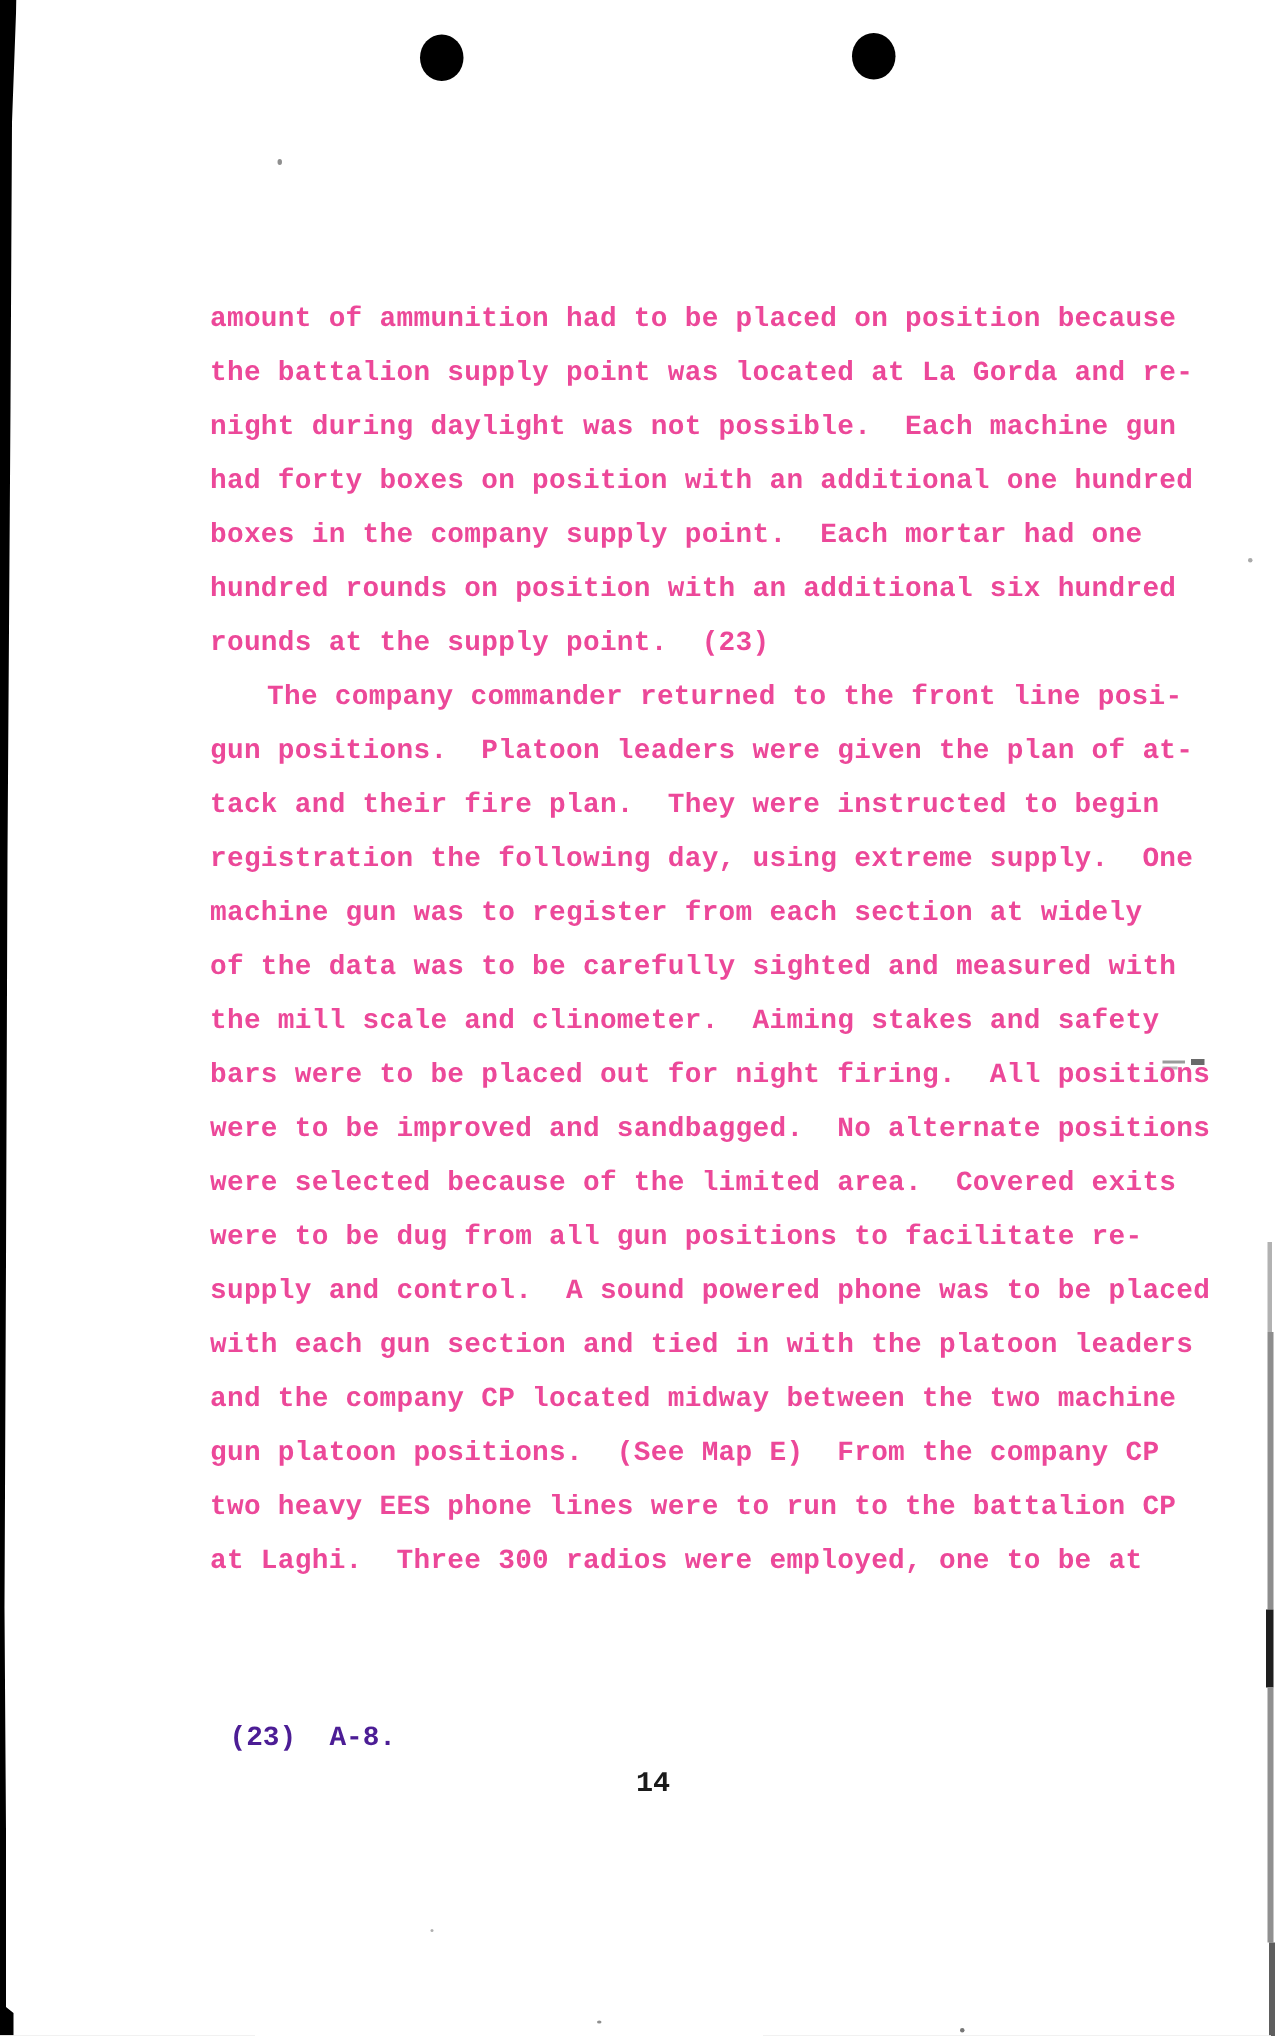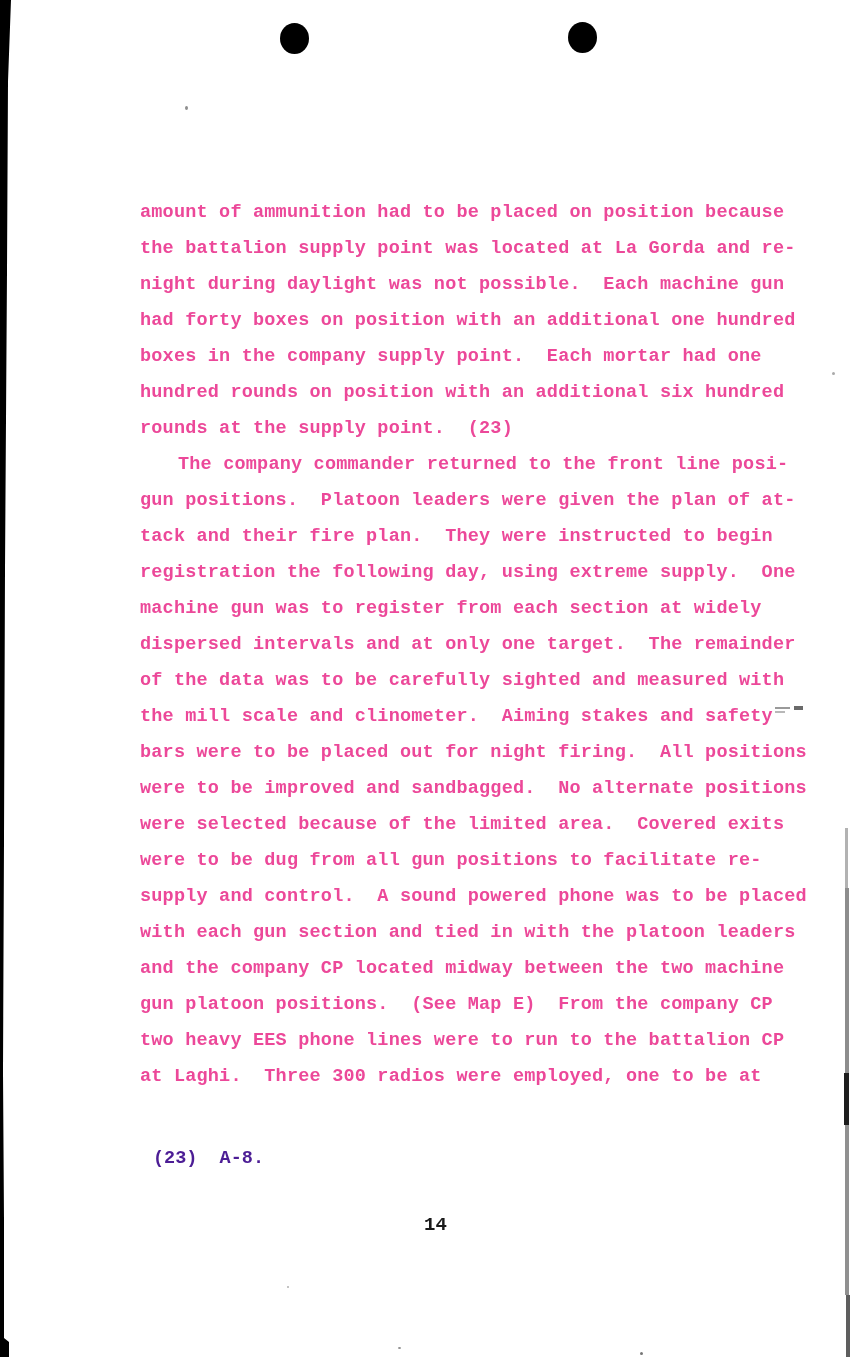--- a/index.html
+++ b/index.html
@@ -21,21 +21,20 @@
   .line.indent { padding-left:38px; }
   .footnote {
     position:absolute; left:153px; top:1146px;
     font-size:18.5px; font-weight:700; color:#4c1d95; white-space:pre;
     line-height:26px;
   }
   .page-number {
     position:absolute; left:424px; top:1176px;
     font-size:19px; font-weight:700; color:#1a1a1a;
     line-height:26px;
-    margin-top:36px;
   }
   
   .hole-punch {
     position:absolute; width:29px; height:31px;
     background:#000; border-radius:50%;
   }
   .hp-left  { left:280px; top:23px; }
   .hp-right { left:568px; top:22px; }
   .left-edge {
     position:absolute; left:0; top:0; width:12px; height:1357px;
@@ -87,21 +86,20 @@
     <div class="line">night during daylight was not possible.  Each machine gun</div>
     <div class="line">had forty boxes on position with an additional one hundred</div>
     <div class="line">boxes in the company supply point.  Each mortar had one</div>
     <div class="line">hundred rounds on position with an additional six hundred</div>
     <div class="line">rounds at the supply point.  (23)</div>
     <div class="line indent">The company commander returned to the front line posi-</div>
     <div class="line">gun positions.  Platoon leaders were given the plan of at-</div>
     <div class="line">tack and their fire plan.  They were instructed to begin</div>
     <div class="line">registration the following day, using extreme supply.  One</div>
     <div class="line">machine gun was to register from each section at widely</div>
-    <div class="line">dispersed intervals and at only one target.  The remainder</div>
     <div class="line">of the data was to be carefully sighted and measured with</div>
     <div class="line">the mill scale and clinometer.  Aiming stakes and safety</div>
     <div class="line">bars were to be placed out for night firing.  All positions</div>
     <div class="line">were to be improved and sandbagged.  No alternate positions</div>
     <div class="line">were selected because of the limited area.  Covered exits</div>
     <div class="line">were to be dug from all gun positions to facilitate re-</div>
     <div class="line">supply and control.  A sound powered phone was to be placed</div>
     <div class="line">with each gun section and tied in with the platoon leaders</div>
     <div class="line">and the company CP located midway between the two machine</div>
     <div class="line">gun platoon positions.  (See Map E)  From the company CP</div>

